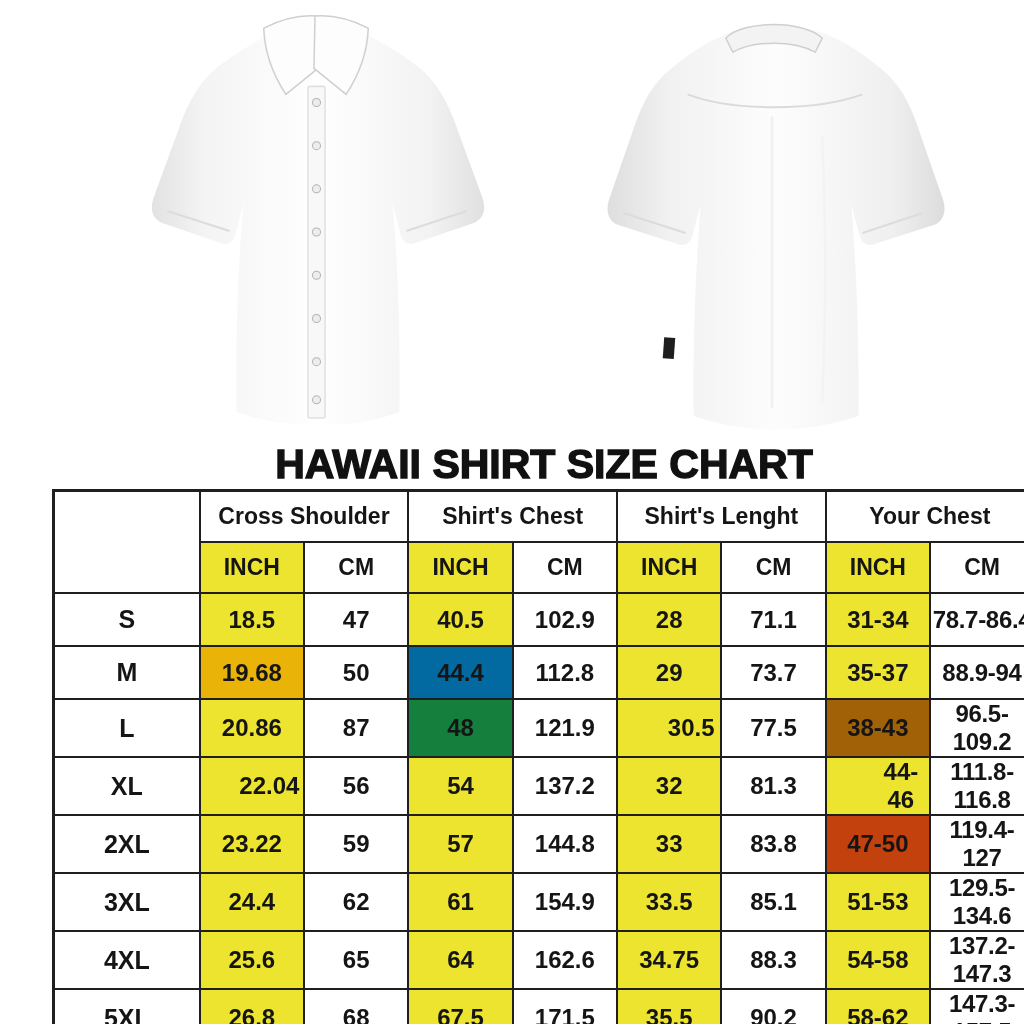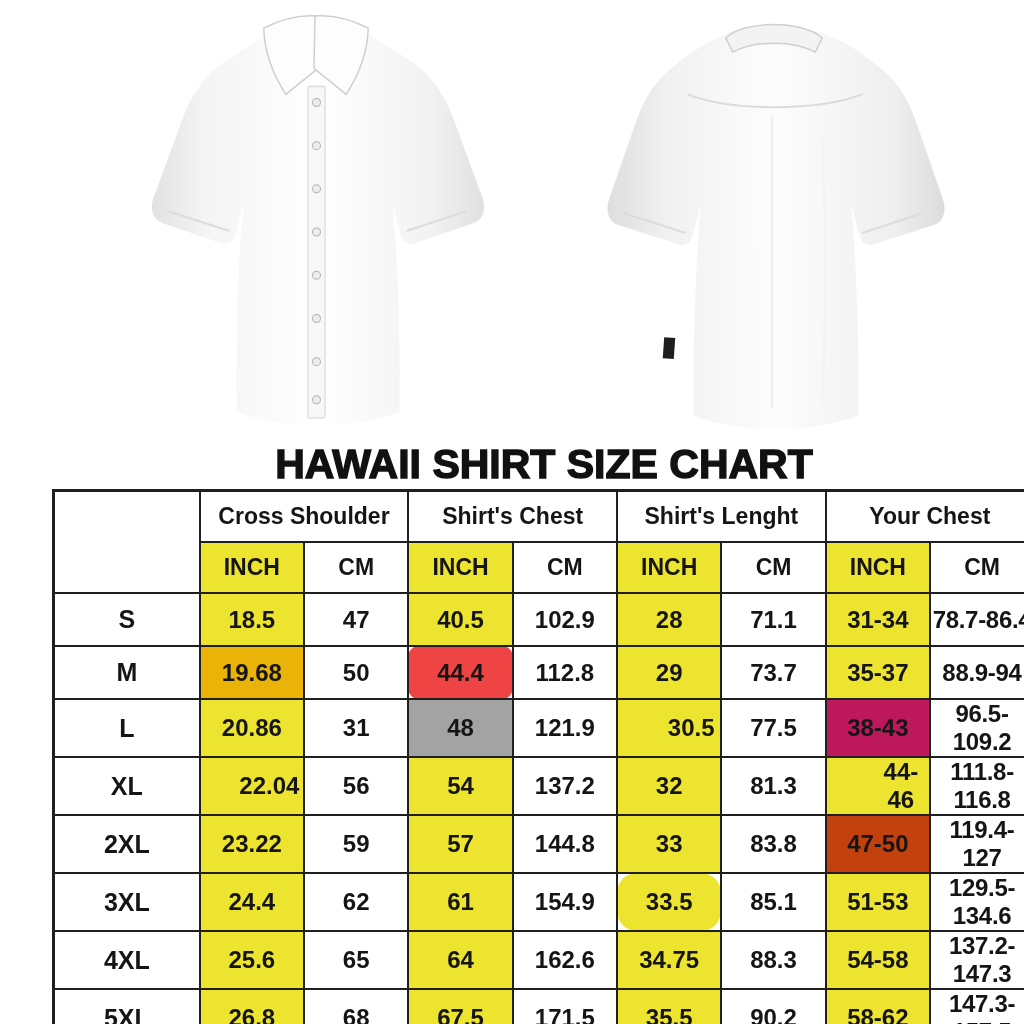--- a/index.html
+++ b/index.html
@@ -162,36 +162,36 @@
           <td class="cm">102.9</td>
           <td class="inch" style="background: rgb(236, 228, 47);">28</td>
           <td class="cm">71.1</td>
           <td class="inch" style="background: rgb(236, 228, 47);">31-34</td>
           <td class="cm small">78.7-86.4</td>
         </tr>
         <tr>
           <td class="size-label">M</td>
           <td class="inch" style="background: #eab308;">19.68</td>
           <td class="cm">50</td>
-          <td class="inch" style="background: #ef4444; border-radius: 11px;">44.4</td>
+          <td class="inch" style="background: #0369a1;">44.4</td>
           <td class="cm">112.8</td>
           <td class="inch" style="background: rgb(236, 228, 47);">29</td>
           <td class="cm">73.7</td>
           <td class="inch" style="background: rgb(236, 228, 47);">35-37</td>
           <td class="cm small">88.9-94</td>
         </tr>
         <tr>
           <td class="size-label">L</td>
           <td class="inch" style="background: rgb(236, 228, 47);">20.86</td>
-          <td class="cm">31</td>
-          <td class="inch" style="background: #a3a3a3;">48</td>
+          <td class="cm">87</td>
+          <td class="inch" style="background: #15803d;">48</td>
           <td class="cm">121.9</td>
           <td class="inch" style="background: rgb(236, 228, 47); padding-left: 44px;">30.5</td>
           <td class="cm">77.5</td>
-          <td class="inch" style="background: #be185d;">38-43</td>
+          <td class="inch" style="background: #a16207;">38-43</td>
           <td class="cm small">96.5-109.2</td>
         </tr>
         <tr>
           <td class="size-label">XL</td>
           <td class="inch" style="background: rgb(236, 228, 47); padding-left: 35px;">22.04</td>
           <td class="cm">56</td>
           <td class="inch" style="background: rgb(236, 228, 47);">54</td>
           <td class="cm">137.2</td>
           <td class="inch" style="background: rgb(236, 228, 47);">32</td>
           <td class="cm">81.3</td>
@@ -208,21 +208,21 @@
           <td class="cm">83.8</td>
           <td class="inch" style="background: #c2410c;">47-50</td>
           <td class="cm small">119.4-127</td>
         </tr>
         <tr>
           <td class="size-label">3XL</td>
           <td class="inch" style="background: rgb(236, 228, 47);">24.4</td>
           <td class="cm">62</td>
           <td class="inch" style="background: rgb(236, 228, 47);">61</td>
           <td class="cm">154.9</td>
-          <td class="inch" style="background: rgb(236, 228, 47); border-radius: 20px;">33.5</td>
+          <td class="inch" style="background: rgb(236, 228, 47);">33.5</td>
           <td class="cm">85.1</td>
           <td class="inch" style="background: rgb(236, 228, 47);">51-53</td>
           <td class="cm small">129.5-134.6</td>
         </tr>
         <tr>
           <td class="size-label">4XL</td>
           <td class="inch" style="background: rgb(236, 228, 47);">25.6</td>
           <td class="cm">65</td>
           <td class="inch" style="background: rgb(236, 228, 47);">64</td>
           <td class="cm">162.6</td>

